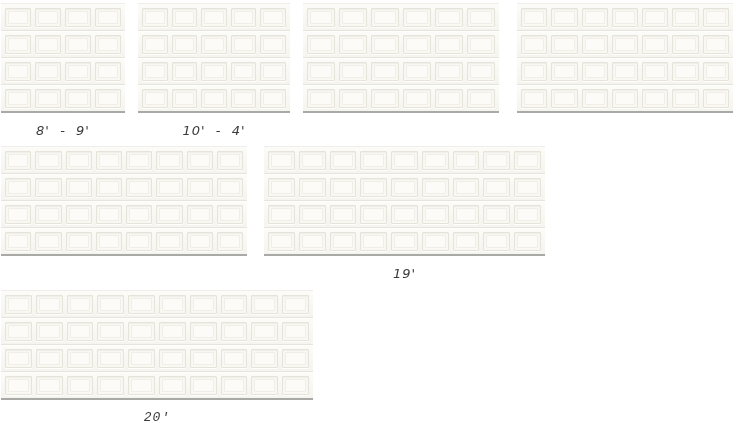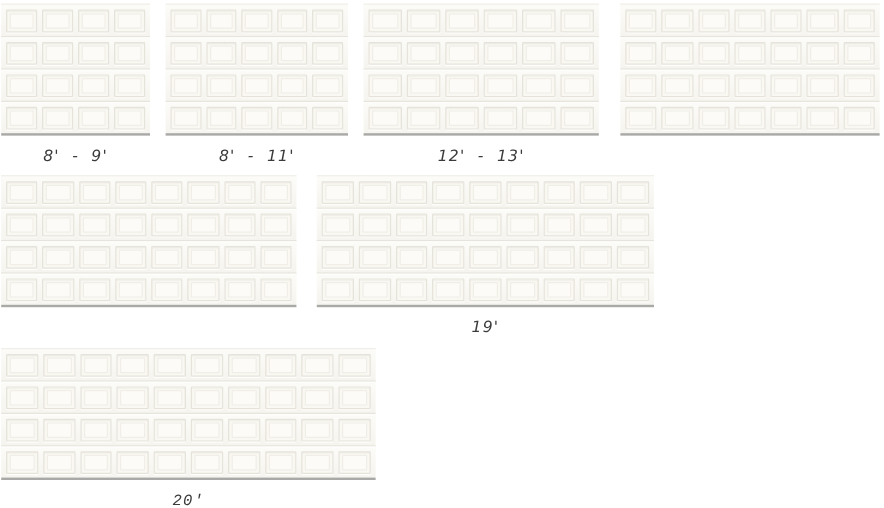--- a/index.html
+++ b/index.html
@@ -127,21 +127,21 @@
           <div class="panel"></div>
         </div>
         <div class="door-section">
           <div class="panel"></div>
           <div class="panel"></div>
           <div class="panel"></div>
           <div class="panel"></div>
           <div class="panel"></div>
         </div>
       </div>
-    <div class="door-label">8'  -  11'</div>
+    <div class="door-label">10'  -  4'</div>
   </div>
   <div class="door-block" style="left: 303px; top: 3px; width: 196px;">
     <div class="door" style="height: 110px;">
         <div class="door-section">
           <div class="panel"></div>
           <div class="panel"></div>
           <div class="panel"></div>
           <div class="panel"></div>
           <div class="panel"></div>
           <div class="panel"></div>
@@ -164,21 +164,20 @@
         </div>
         <div class="door-section">
           <div class="panel"></div>
           <div class="panel"></div>
           <div class="panel"></div>
           <div class="panel"></div>
           <div class="panel"></div>
           <div class="panel"></div>
         </div>
       </div>
-    <div class="door-label">12'  -  13'</div>
   </div>
   <div class="door-block" style="left: 517px; top: 3px; width: 216px;">
     <div class="door" style="height: 110px;">
         <div class="door-section">
           <div class="panel"></div>
           <div class="panel"></div>
           <div class="panel"></div>
           <div class="panel"></div>
           <div class="panel"></div>
           <div class="panel"></div>

